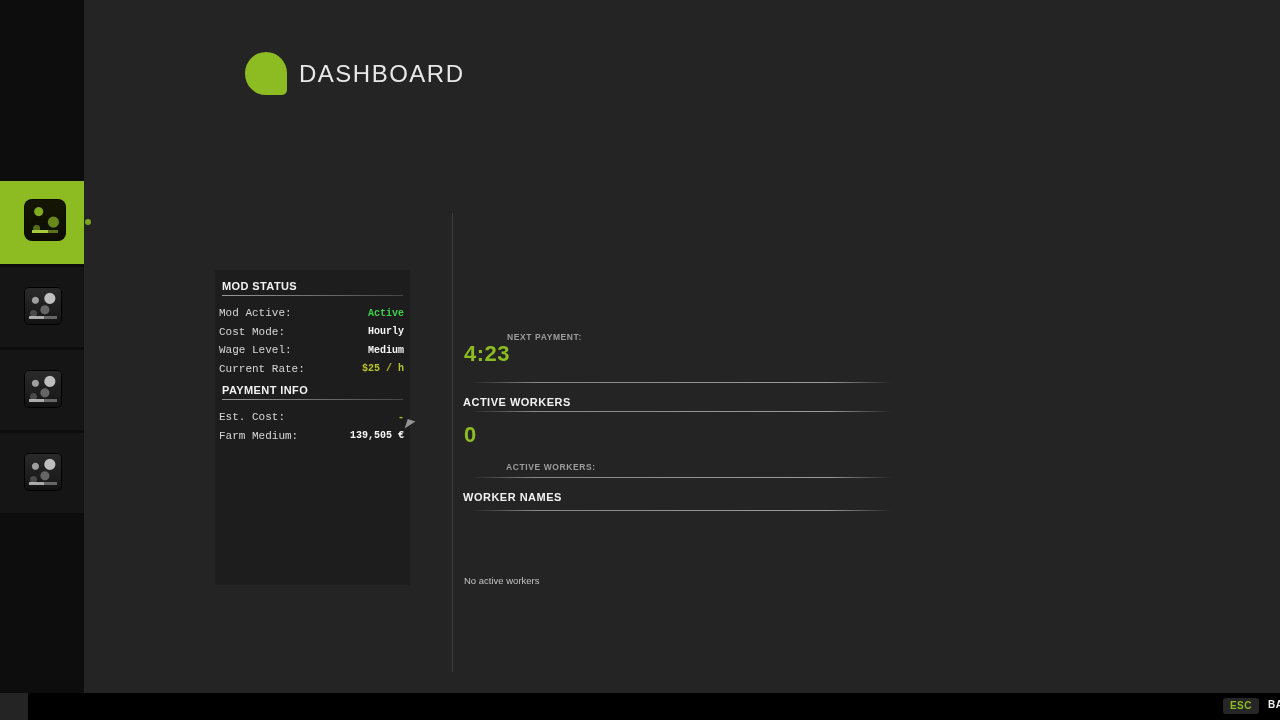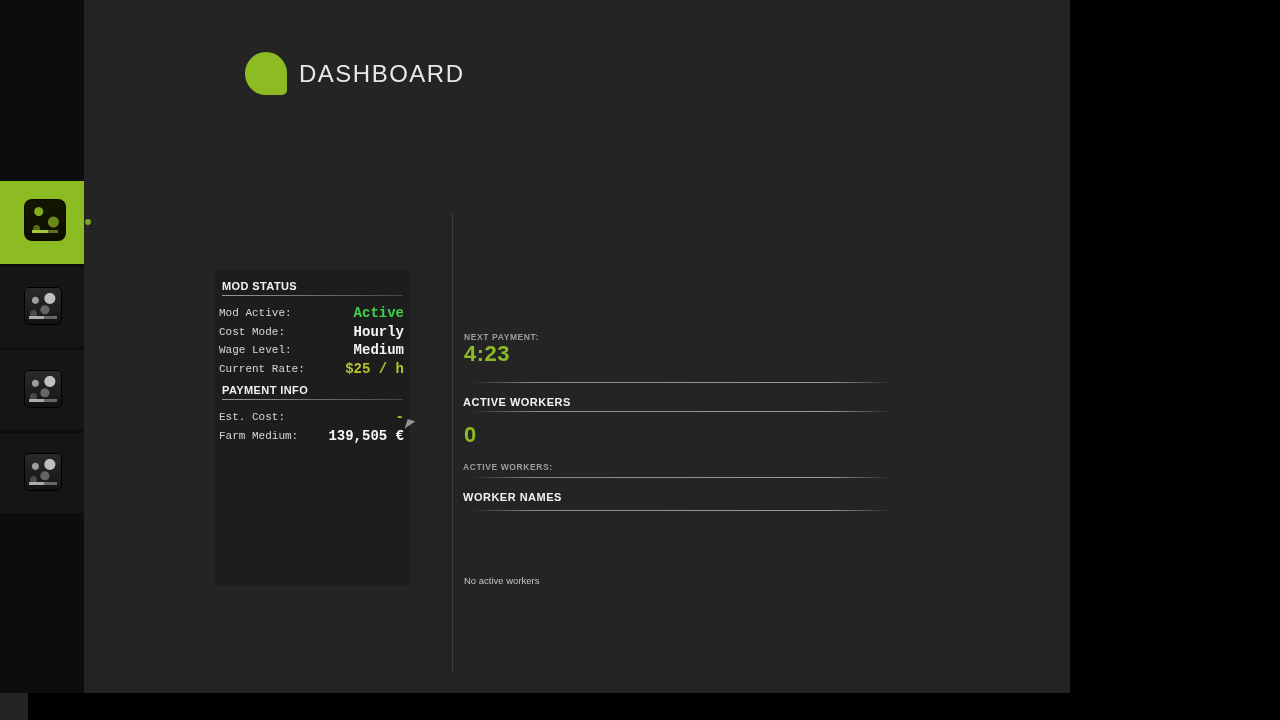--- a/index.html
+++ b/index.html
@@ -1,16 +1,16 @@
 <!DOCTYPE html>
 <html><head>
 <meta charset="utf-8">
 <style>
   html,body{margin:0;padding:0;background:#000;}
-  .screen{position:relative;width:1070px;height:720px;overflow:hidden;
+  .screen{position:relative;width:1280px;height:720px;overflow:hidden;
     background:#242424;font-family:"Liberation Sans",sans-serif;}
 
   
   .sidebar{position:absolute;left:0;top:0;width:84px;height:693px;background:#0d0d0d;}
   .side-item{position:absolute;left:0;width:84px;height:80px;background:#151515;}
   .side-item .mod-icon{position:absolute;left:24px;top:20px;width:38px;height:38px;border-radius:5px;
     background:
       radial-gradient(circle at 30% 35%, rgba(200,200,200,.75) 0 3px, transparent 4px),
       radial-gradient(circle at 68% 30%, rgba(230,230,230,.8) 0 5px, transparent 6px),
       radial-gradient(circle at 55% 60%, rgba(150,150,150,.6) 0 4px, transparent 5px),
@@ -39,29 +39,29 @@
 
   
   .panel{position:absolute;left:215px;top:270px;width:195px;height:315px;background:#1d1d1d;
     padding:0;box-sizing:border-box;}
   .sec-head{color:#f2f2f2;font-weight:bold;font-size:11px;letter-spacing:.4px;margin:10px 0 2px 7px;}
   .sec-line{height:1px;margin:3px 7px 8px 7px;
     background:linear-gradient(to right,rgba(255,255,255,.55),rgba(255,255,255,.18));}
   .krow{display:flex;justify-content:space-between;align-items:center;
     margin:0 6px 0 4px;height:18.5px;font-family:Liberation Mono, monospace;}
   .krow .k{color:#d6d6d6;font-size:11px;}
-  .krow .v{font-size:14px;font-weight:bold;color:#f5f5f5;text-align:right;}
+  .krow .v{font-size:10px;font-weight:bold;color:#f5f5f5;text-align:right;}
   .v.green{color:#3ed04b;}
   .v.yellow{color:#b8c32b;}
 
   
   .vdiv{position:absolute;left:452px;top:213px;width:1px;height:459px;background:#3c3c3c;}
 
   
-  .r-small{position:absolute;color:#9d9d9d;font-size:8.5px;letter-spacing:.6px;font-weight:bold;}
+  .r-small{position:absolute;color:#9d9d9d;font-size:8.5px;letter-spacing:.6px;font-weight:bold;margin-left:43px;}
   .r-big{position:absolute;color:#8cbb22;font-size:22px;font-weight:bold;letter-spacing:.5px;text-align:right;}
   .r-head{position:absolute;color:#f2f2f2;font-size:11px;font-weight:bold;letter-spacing:.5px;}
   .r-line{position:absolute;left:470px;width:422px;height:1px;
     background:linear-gradient(to right,rgba(255,255,255,0) 0%,rgba(255,255,255,.45) 15%,rgba(255,255,255,.55) 85%,rgba(255,255,255,0) 100%);}
   .r-msg{position:absolute;color:#c3c3c3;font-size:9.5px;}
 
   
   .cursor{position:absolute;left:406px;top:420px;width:0;height:0;
     border-left:8px solid #a8a8a8;border-bottom:10px solid transparent;
     transform:rotate(18deg);opacity:.85;}

